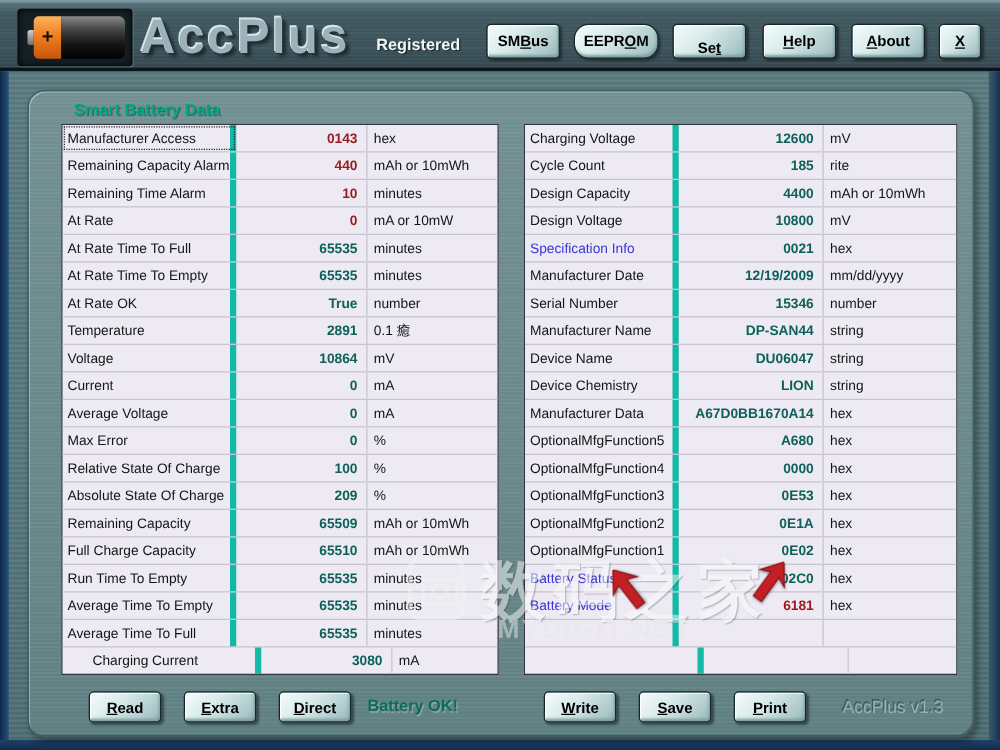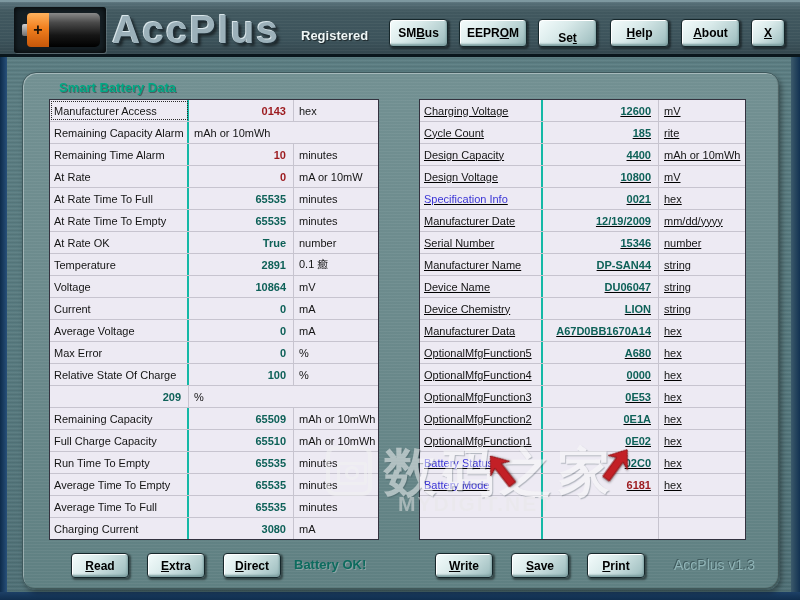--- a/index.html
+++ b/index.html
@@ -50,25 +50,25 @@
     border:1px solid #3e585c;
     box-shadow:inset 1px 1px 0 rgba(255,255,255,.35), inset -1px -1px 1px rgba(0,0,0,.35), 2px 3px 5px rgba(0,0,0,.35);}
   .section-title{position:absolute;left:36px;top:7px;font-size:13px;font-weight:bold;color:var(--accent_green);
     text-shadow:1px 1px 0 rgba(0,0,0,.35);}
 
   
   .bat-table{position:absolute;top:26px;background:#edeaf3;border:1px solid #33323f;}
   .bat-table.left{left:26px;}
   .bat-table.right{left:396px;}
   .trow{display:grid;height:21px;border-bottom:1px solid #c7c4cf;cursor:default;}
-  .trow:last-child{border-bottom:none;}
+  .trow:last-child{border-bottom:none;padding-left:20px;}
   .left .trow{grid-template-columns:139px 105px 84px;}
-  .right .trow{grid-template-columns:123px 116px 86px;text-decoration:underline;}
+  .right .trow{grid-template-columns:123px 116px 86px;}
   .cell{font-size:11px;color:#141414;display:flex;align-items:center;overflow:hidden;white-space:nowrap;box-sizing:border-box;}
-  .cell.lab{padding-left:4px;border-right:2px solid #14b8a6;}
+  .cell.lab{padding-left:4px;border-right:5px solid #14b8a6;}
   .cell.val{justify-content:flex-end;padding-right:7px;font-weight:bold;color:var(--value_teal);border-right:1px solid #c7c4cf;}
   .cell.unit{padding-left:5px;}
   .cell.val.red{color:var(--value_red);}
   .cell.lab.blue{color:var(--label_blue);}
   .cell.lab.focus{outline:1px dotted #2a2a2a;outline-offset:-2px;}
 
   
   .fbtn{position:absolute;width:58px;height:25px;top:480px;}
   .status-text{position:absolute;left:271px;top:484px;font-size:13px;font-weight:bold;color:var(--status_teal);
     text-shadow:1px 1px 0 rgba(255,255,255,.25);}
@@ -99,21 +99,21 @@
       <div class="battery">
         <div class="bat-nub"></div>
         <div class="bat-cap">+</div>
         <div class="bat-body"></div>
       </div>
     </div>
     <div class="app-title">AccPlus</div>
     <div class="registered">Registered</div>
 
     <button class="btn hbtn" style="left:389px;width:59px;">SM<u>B</u>us</button>
-    <button class="btn hbtn" style="left:459px;width:68px;">EEPR<u>O</u>M</button>
+    <button class="btn hbtn" style="left:459px;width:68px;border-radius:12px;">EEPR<u>O</u>M</button>
     <button class="btn hbtn" style="left:538px;width:59px;align-items:flex-end;">Se<u>t</u></button>
     <button class="btn hbtn" style="left:610px;width:59px;"><u>H</u>elp</button>
     <button class="btn hbtn" style="left:681px;width:59px;"><u>A</u>bout</button>
     <button class="btn hbtn" style="left:751px;width:34px;">
         <u>X</u>
       </button>
   </div>
 
   <div class="edge-left"></div>
   <div class="edge-right"></div>
@@ -123,20 +123,21 @@
     <div class="section-title">Smart Battery Data</div>
 
     <div class="bat-table left">
         <div class="trow">
     <div class="cell lab focus">Manufacturer Access</div>
     <div class="cell val red">0143</div>
     <div class="cell unit">hex</div>
   </div>
         <div class="trow">
     <div class="cell lab">Remaining Capacity Alarm</div>
+    <div class="cell val red">440</div>
     <div class="cell unit">mAh or 10mWh</div>
   </div>
         <div class="trow">
     <div class="cell lab">Remaining Time Alarm</div>
     <div class="cell val red">10</div>
     <div class="cell unit">minutes</div>
   </div>
         <div class="trow">
     <div class="cell lab">At Rate</div>
     <div class="cell val red">0</div>
@@ -181,20 +182,21 @@
     <div class="cell lab">Max Error</div>
     <div class="cell val">0</div>
     <div class="cell unit">%</div>
   </div>
         <div class="trow">
     <div class="cell lab">Relative State Of Charge</div>
     <div class="cell val">100</div>
     <div class="cell unit">%</div>
   </div>
         <div class="trow">
+    <div class="cell lab">Absolute State Of Charge</div>
     <div class="cell val">209</div>
     <div class="cell unit">%</div>
   </div>
         <div class="trow">
     <div class="cell lab">Remaining Capacity</div>
     <div class="cell val">65509</div>
     <div class="cell unit">mAh or 10mWh</div>
   </div>
         <div class="trow">
     <div class="cell lab">Full Charge Capacity</div>

